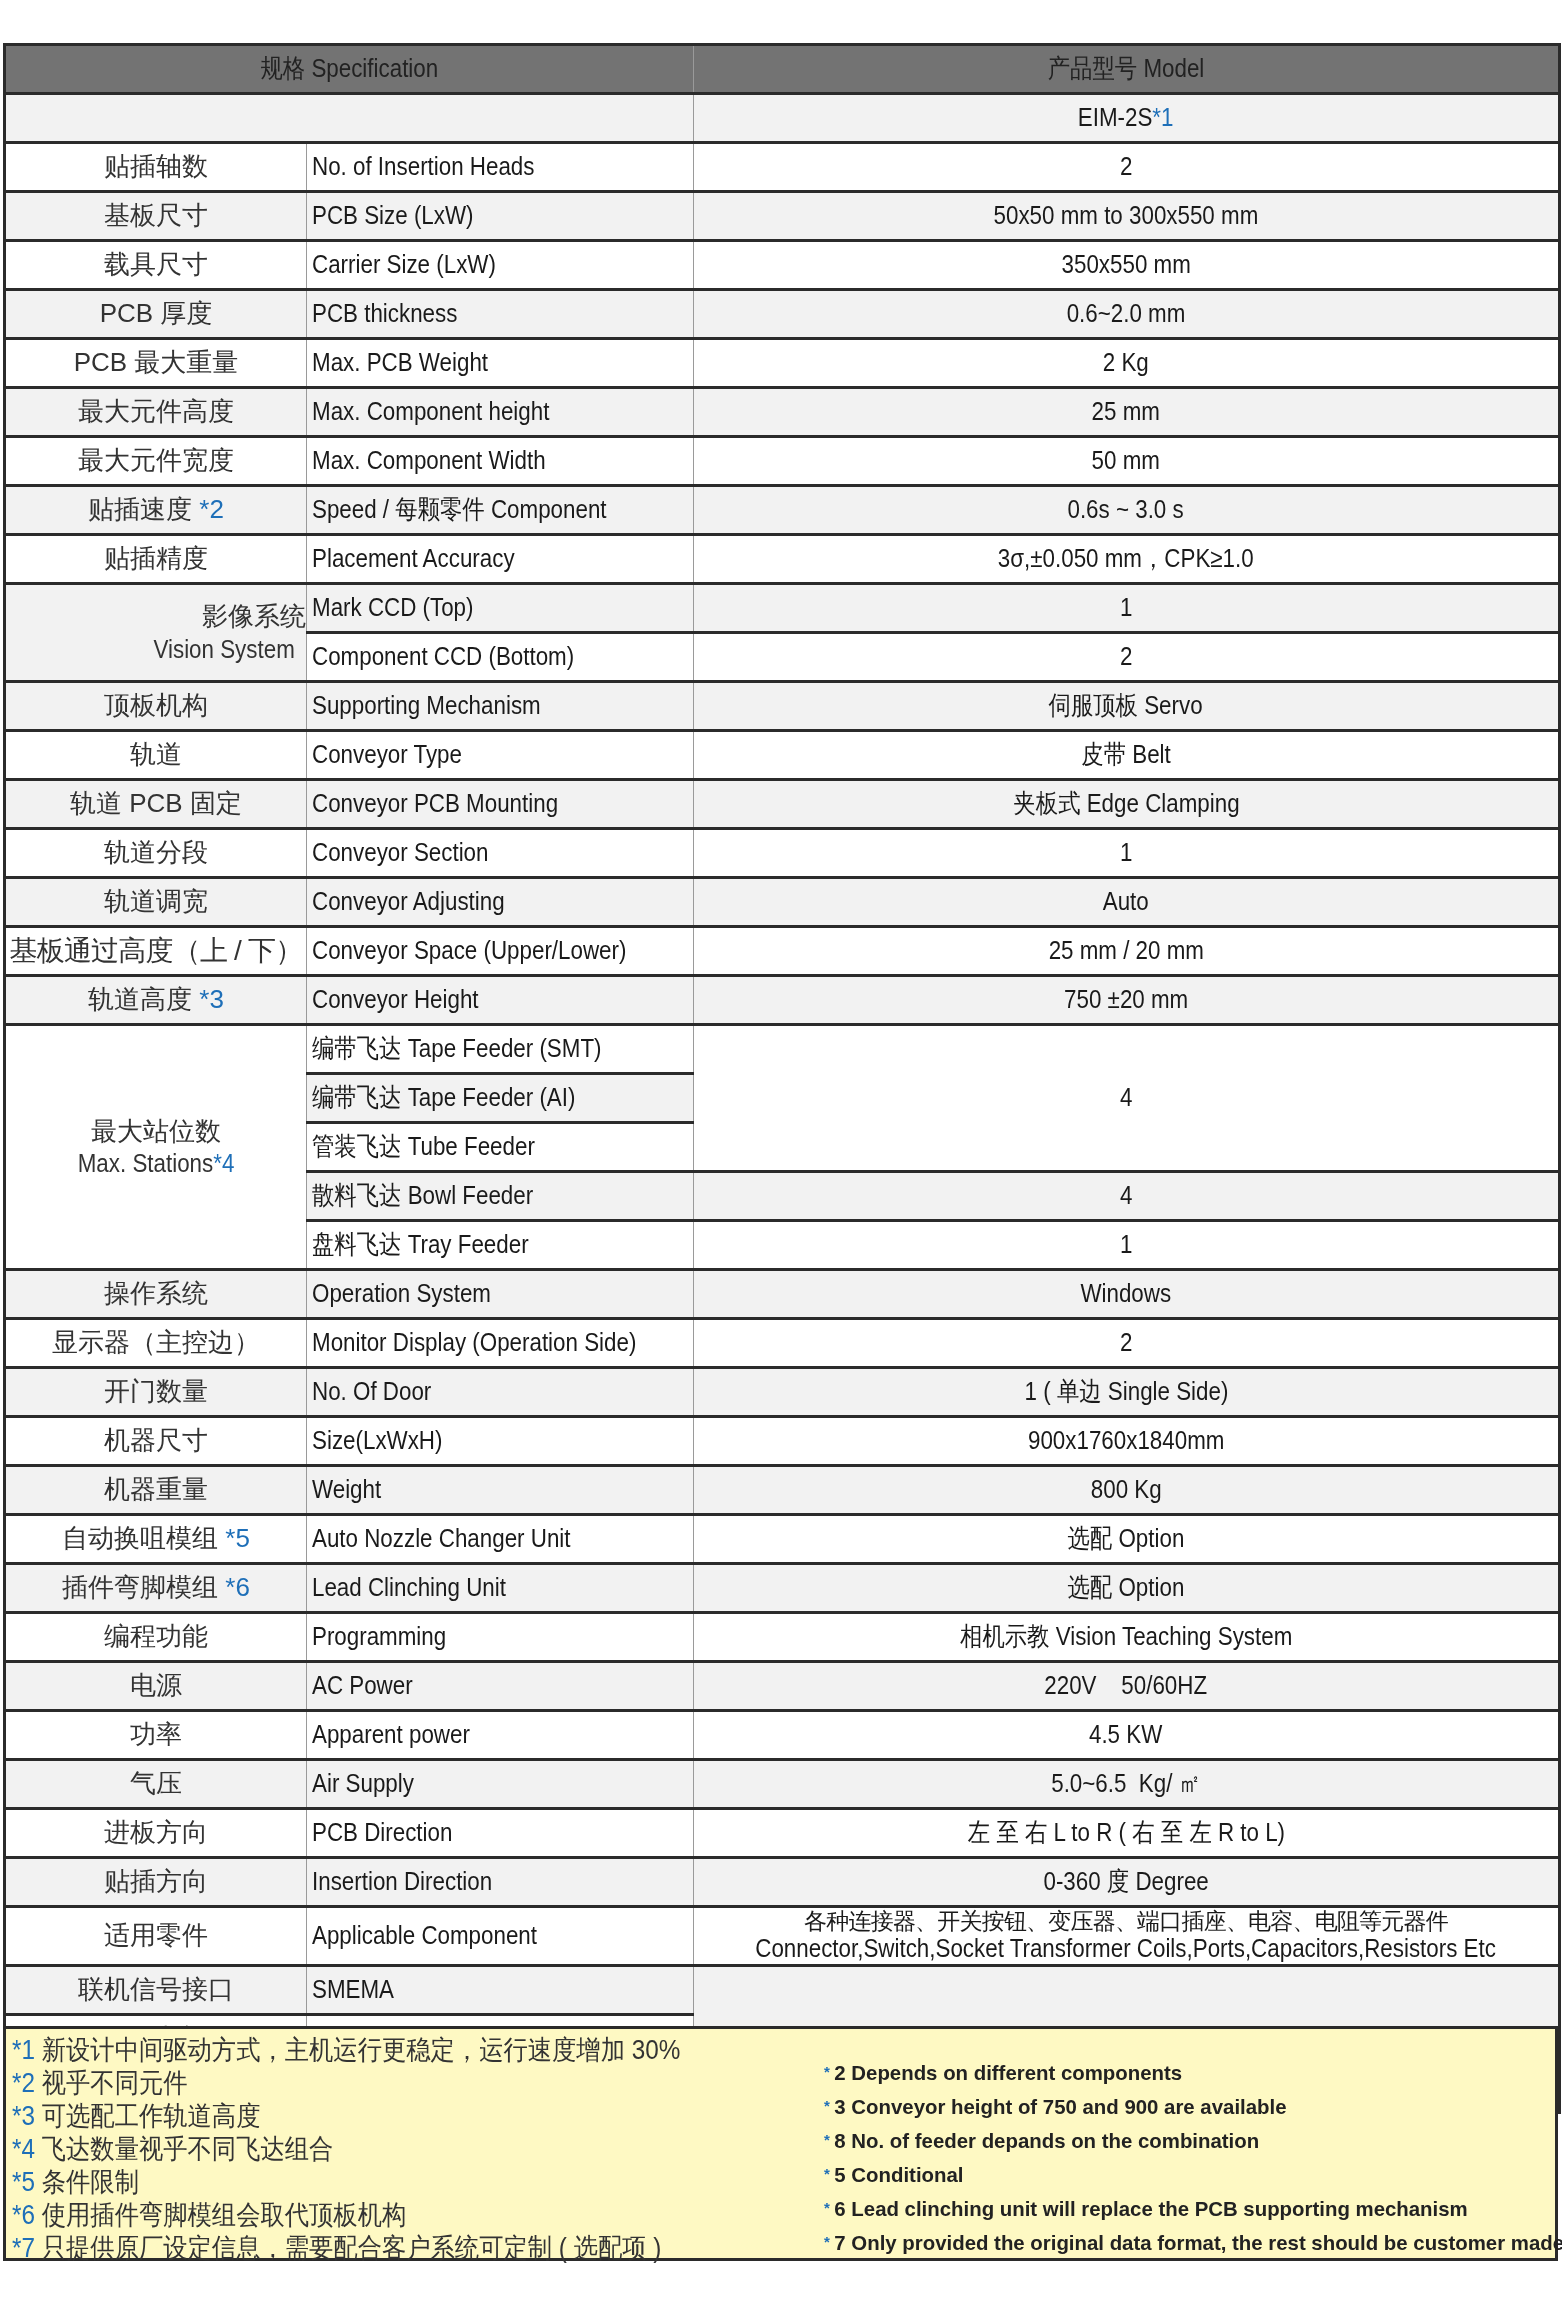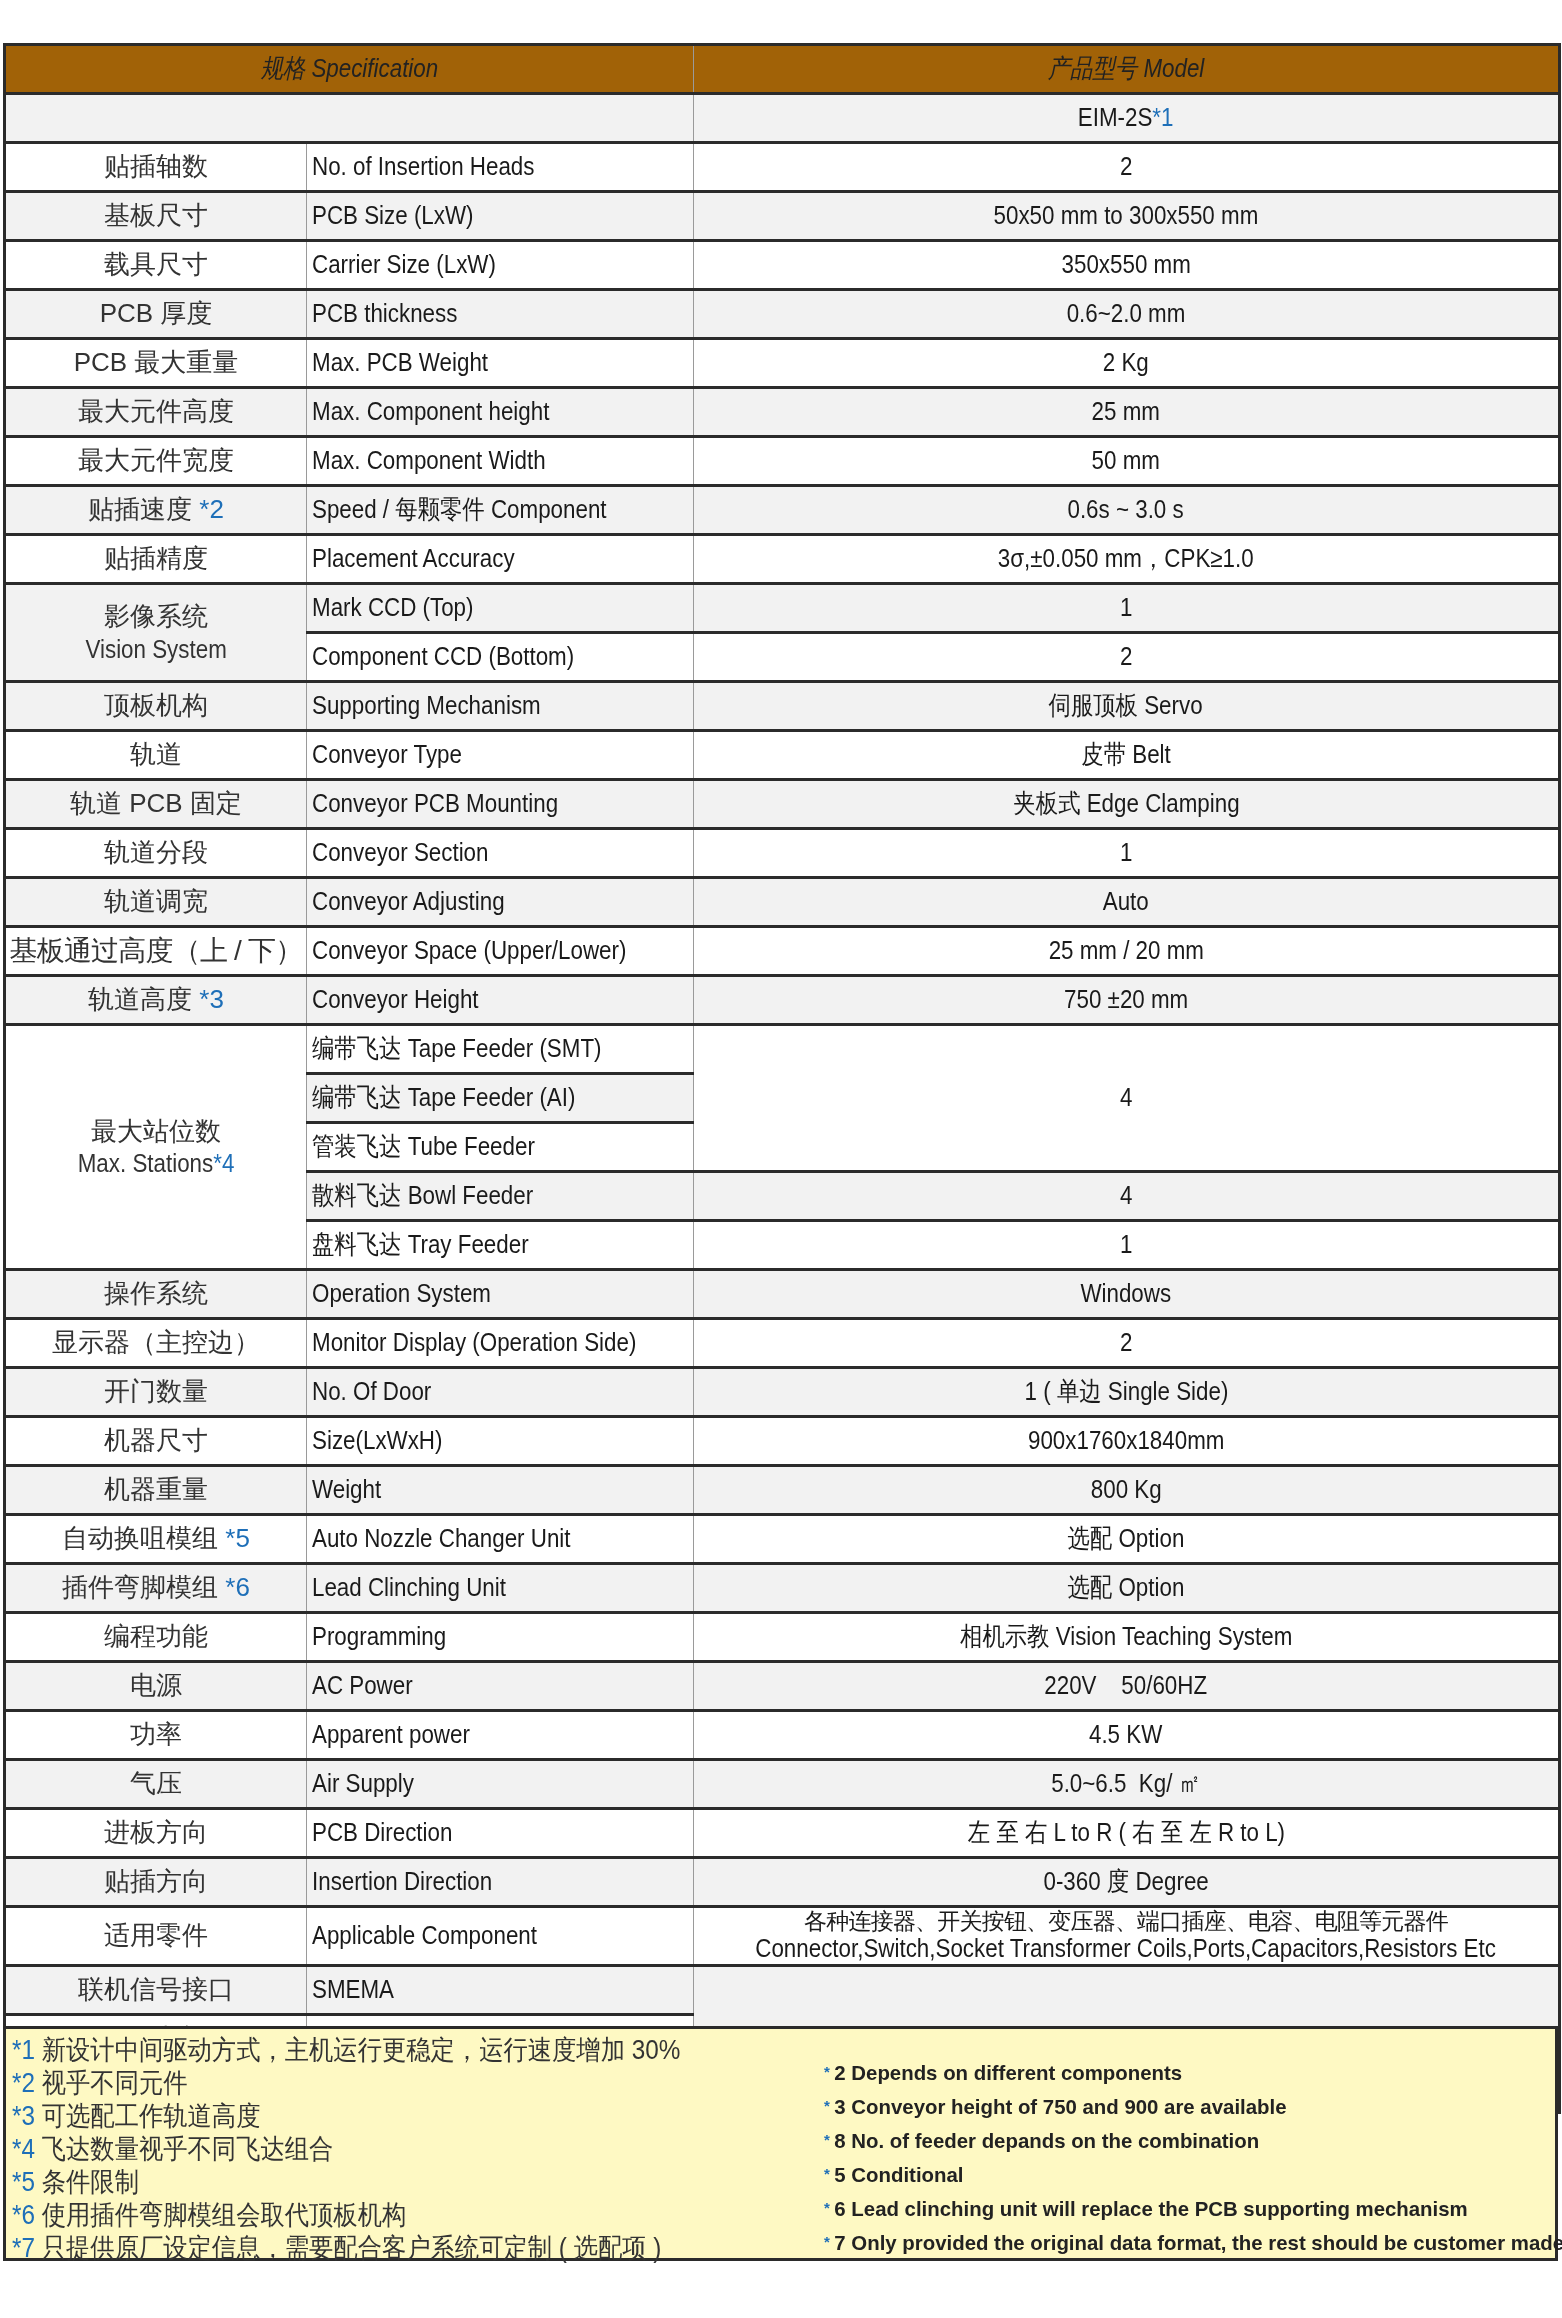--- a/index.html
+++ b/index.html
@@ -12,21 +12,21 @@
   table.spec tr { border-top: 3px solid #2b2b2b; }
   .outer { border: 3px solid #2b2b2b; }
   col.c1 { width: 302px; } col.c2 { width: 387px; } col.c3 { width: 866px; }
   .zh { text-align: center; color: #333; font-size: 26px; }
   .en { text-align: left; padding-left: 4.5px !important; color: #1a1a1a; }
   .val { text-align: center; color: #1a1a1a; }
   .cond { display: inline-block; transform: scaleX(0.86); transform-origin: left center; }
   .condc { display: inline-block; transform: scaleX(0.86); transform-origin: center center; }
   .g { background: #f2f2f2; }
   .w { background: #ffffff; }
-  .hdr td { font-size: 33px; height: 46px; text-align: center; background: #a16207; font-style: italic; }
+  .hdr td { font-size: 33px; height: 46px; text-align: center; background: #737373; }
   .note { color: #1e6fb8; }
   .tall td { height: 70px; }
   .footbox { position: absolute; left: 3px; top: 2026px; width: 1549px; height: 229px;
              border: 3px solid #2b2b2b; border-top: 3px solid #2b2b2b; background: #fef9c3; }
   .fn-zh { position: absolute; left: 6px; top: 4.5px; }
   .fn-zh div { font-size: 27px; height: 33px; line-height: 33px; color: #333; white-space: nowrap; }
   .fn-zh div .condl { display: inline-block; transform: scaleX(0.9); transform-origin: left center; }
   .fn-en { position: absolute; left: 818px; top: 27px; }
   .fn-en div { font-size: 20.4px; height: 34px; line-height: 34px; color: #222; white-space: nowrap; font-weight: bold; }
   .fn-en .star { color: #1e6fb8; font-size: 15px; vertical-align: top; margin-right: 4.5px; position: relative; top: -1.5px; }
@@ -93,21 +93,21 @@
     <td class="en"><span class="cond">Speed  / 每颗零件 Component</span></td>
     <td class="val"><span class="condc">0.6s ~ 3.0 s</span></td>
   </tr>
   <tr class="w">
     <td class="zh">贴插精度</td>
     <td class="en"><span class="cond">Placement Accuracy</span></td>
     <td class="val"><span class="condc">3σ,±0.050 mm，CPK≥1.0</span></td>
   </tr>
 
   <tr class="g">
-    <td class="zh g" rowspan="2" style="white-space:normal;line-height:1.25;">
+    <td class="zh g" rowspan="2" style="white-space:normal;line-height:1.25;text-align:right;">
       <div>影像系统</div>
       <div><span class="condc">Vision System</span></div>
     </td>
     <td class="en"><span class="cond">Mark CCD (Top)</span></td>
     <td class="val"><span class="condc">1</span></td>
   </tr>
   <tr class="w">
     <td class="en"><span class="cond">Component CCD (Bottom)</span></td>
     <td class="val"><span class="condc">2</span></td>
   </tr>

